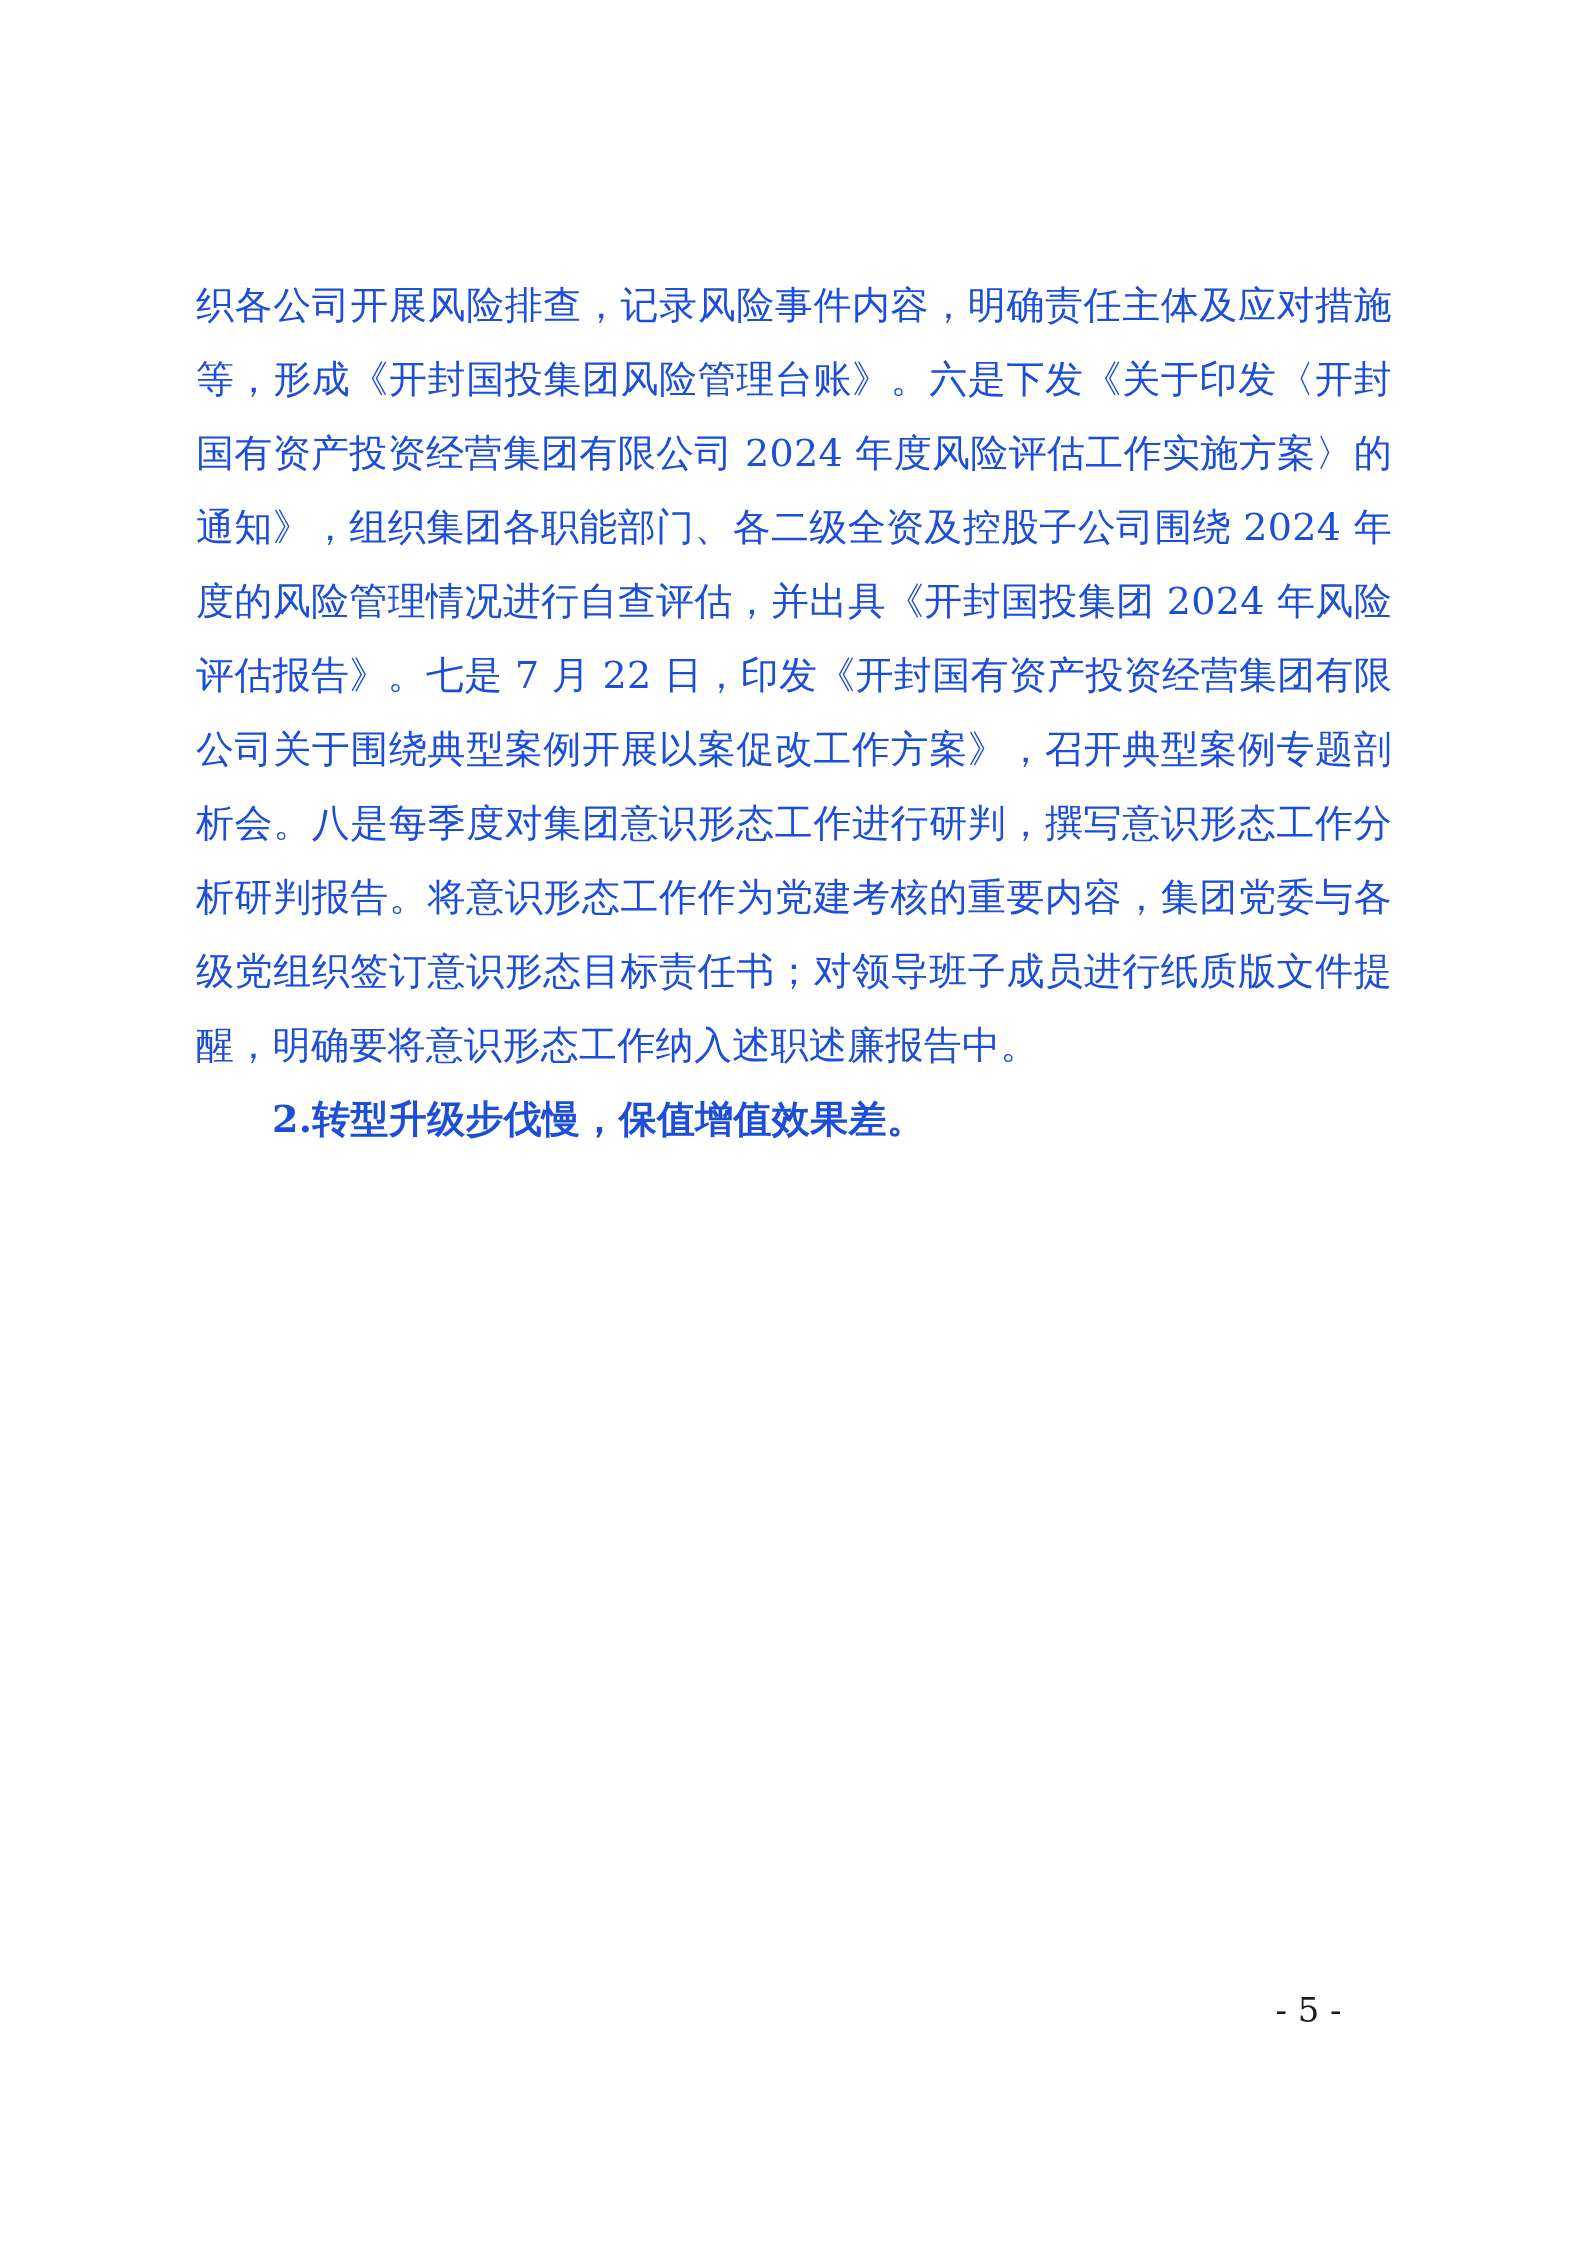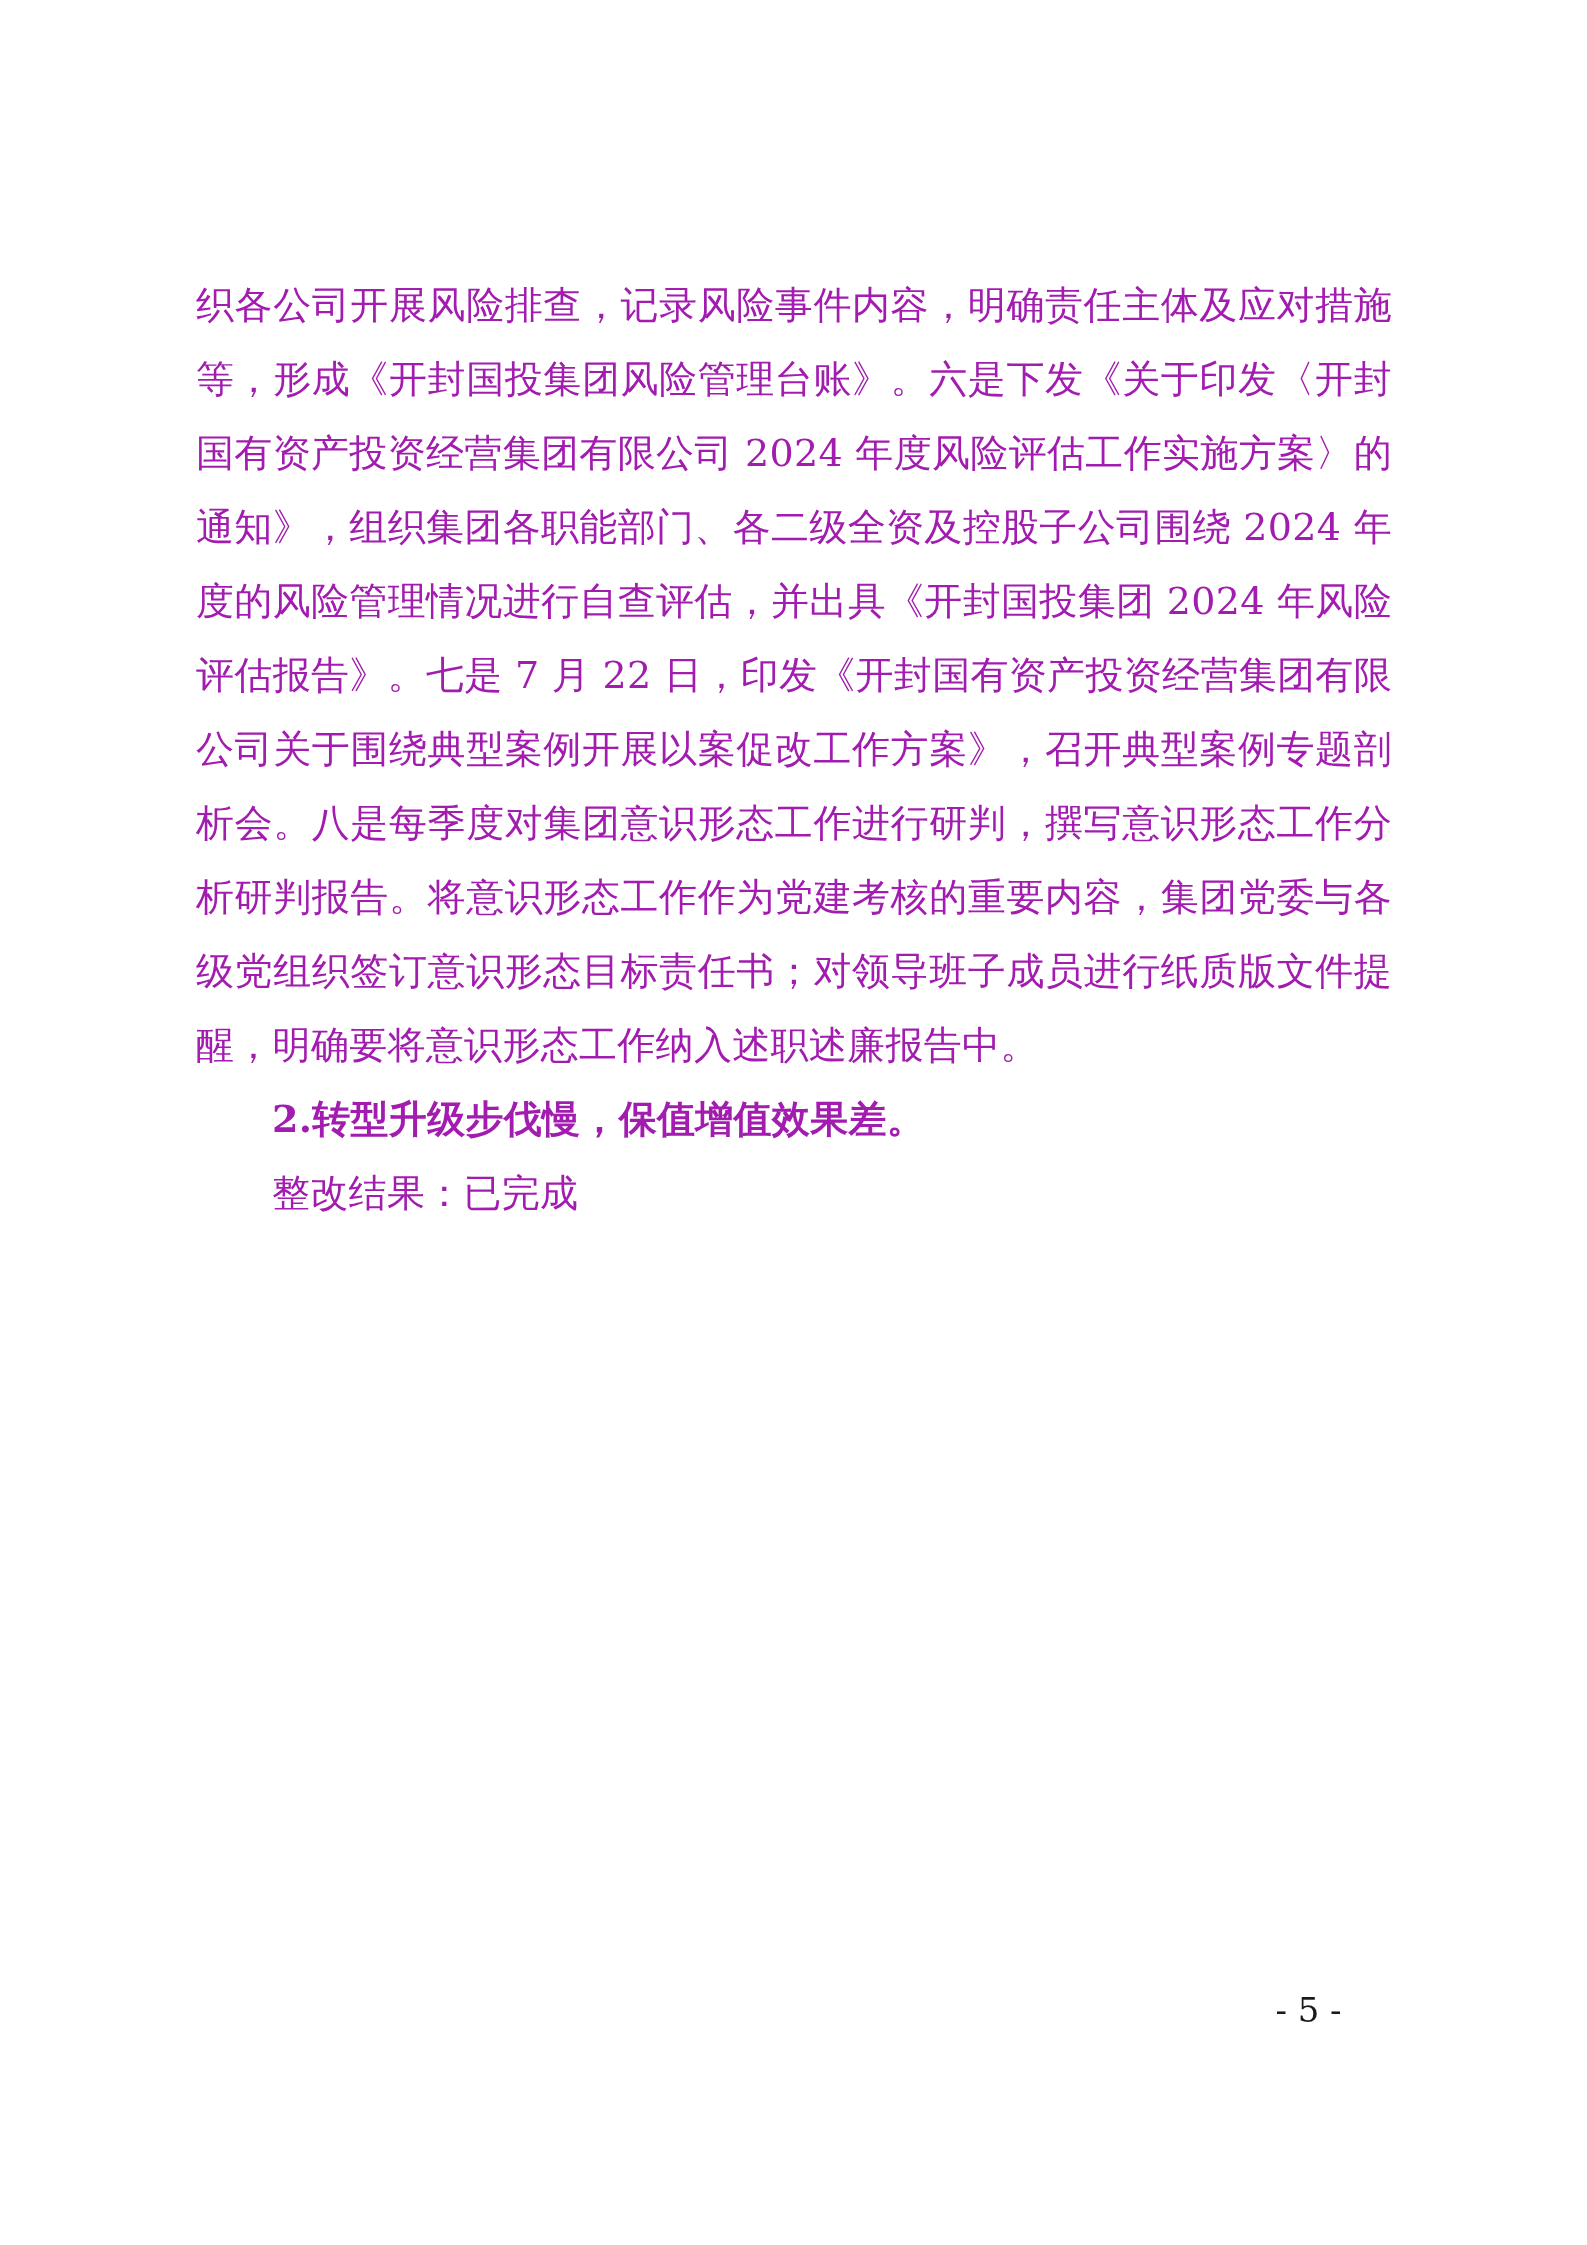--- a/index.html
+++ b/index.html
@@ -19,21 +19,21 @@
   .content {
     position: absolute;
     left: 196px;
     top: 268px;
     width: 1196px;
   }
   .para {
     font-family: "DejaVu Serif", "Liberation Serif", serif;
     font-size: 38px;
     line-height: 74px;
-    color: #a21caf;
+    color: #1d4ed8;
     text-align: justify;
     text-justify: inter-ideograph;
     letter-spacing: 0.3px;
     margin: 0;
     white-space: pre-wrap;
   }
   .para.indent {
     text-indent: 76px;
   }
   .para.bold {
@@ -55,18 +55,17 @@
     margin-left: 1030px;
   }
 </style>
 </head>
 <body>
 
 <div class="page">
   <div class="content">
     <p class="para">织各公司开展风险排查，记录风险事件内容，明确责任主体及应对措施等，形成《开封国投集团风险管理台账》。六是下发《关于印发〈开封国有资产投资经营集团有限公司 2024 年度风险评估工作实施方案〉的通知》，组织集团各职能部门、各二级全资及控股子公司围绕 2024 年度的风险管理情况进行自查评估，并出具《开封国投集团 2024 年风险评估报告》。七是 7 月 22 日，印发《开封国有资产投资经营集团有限公司关于围绕典型案例开展以案促改工作方案》，召开典型案例专题剖析会。八是每季度对集团意识形态工作进行研判，撰写意识形态工作分析研判报告。将意识形态工作作为党建考核的重要内容，集团党委与各级党组织签订意识形态目标责任书；对领导班子成员进行纸质版文件提醒，明确要将意识形态工作纳入述职述廉报告中。</p>
     <p class="para indent bold">2.转型升级步伐慢，保值增值效果差。</p>
-    <p class="para indent">整改结果：已完成</p>
   </div>
   <div class="page-number">
     <span>- 5 -</span>
   </div>
 </div>
 
 </body></html>

